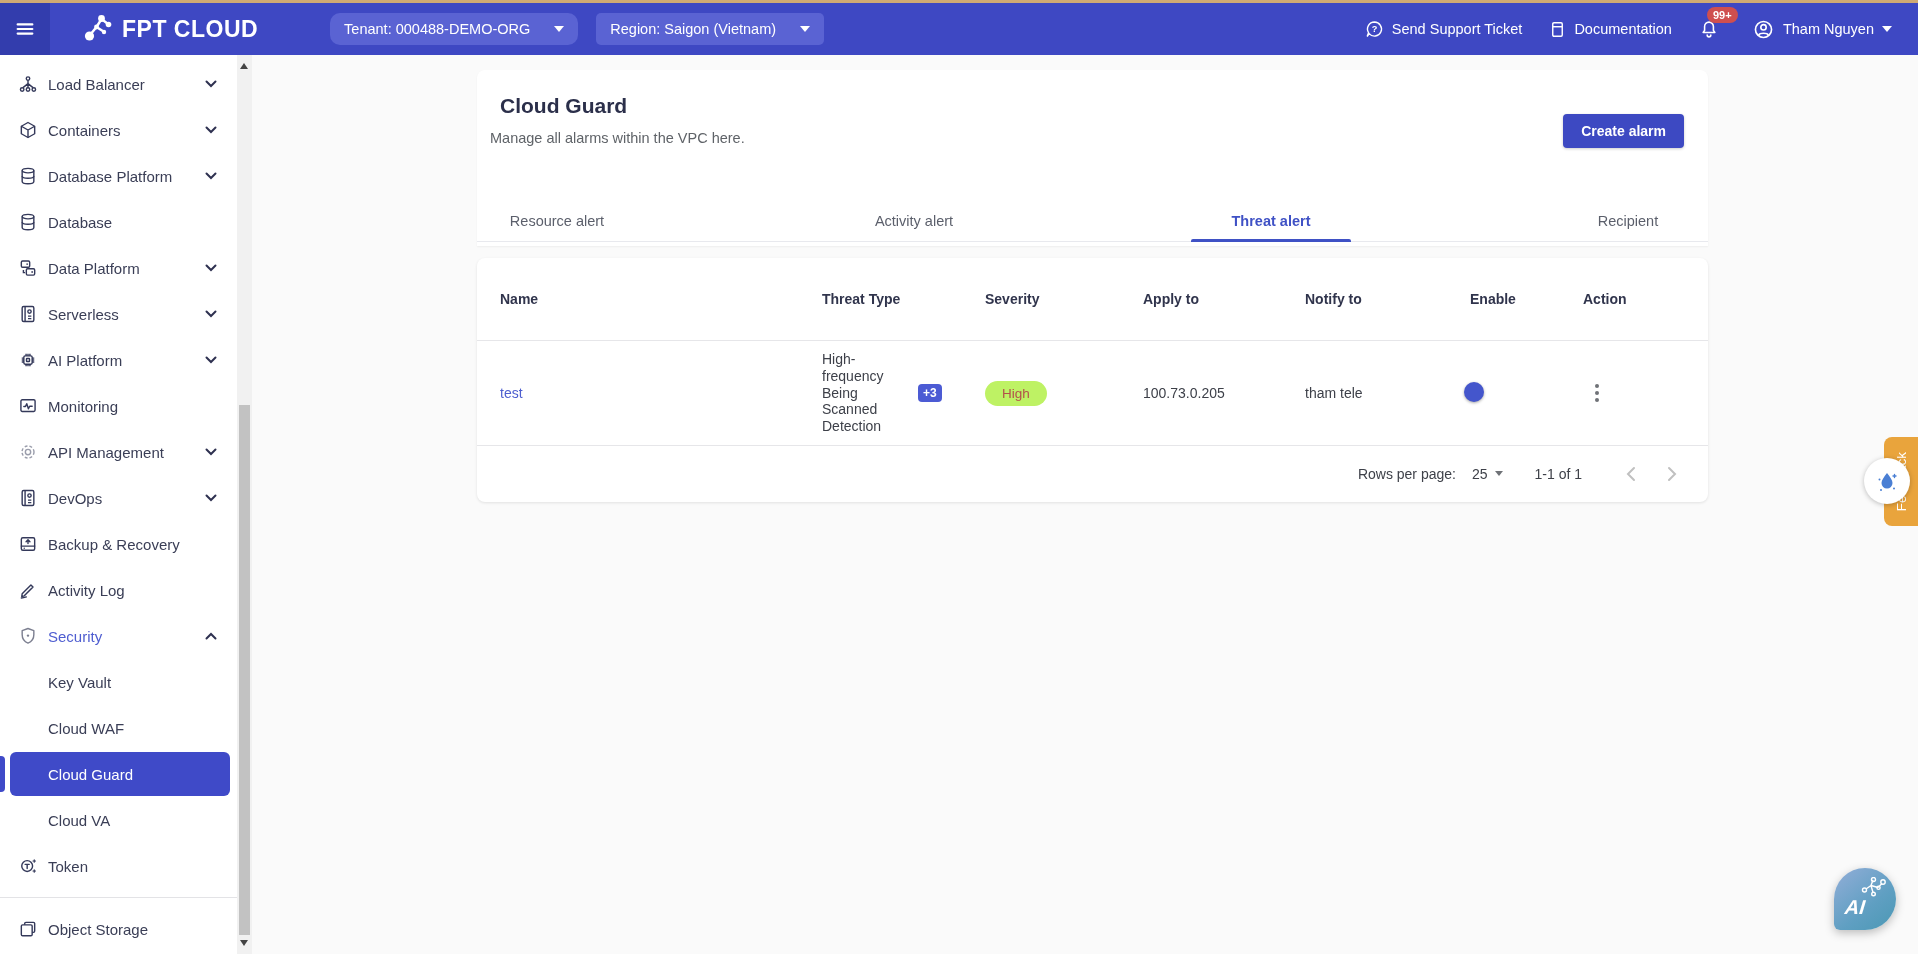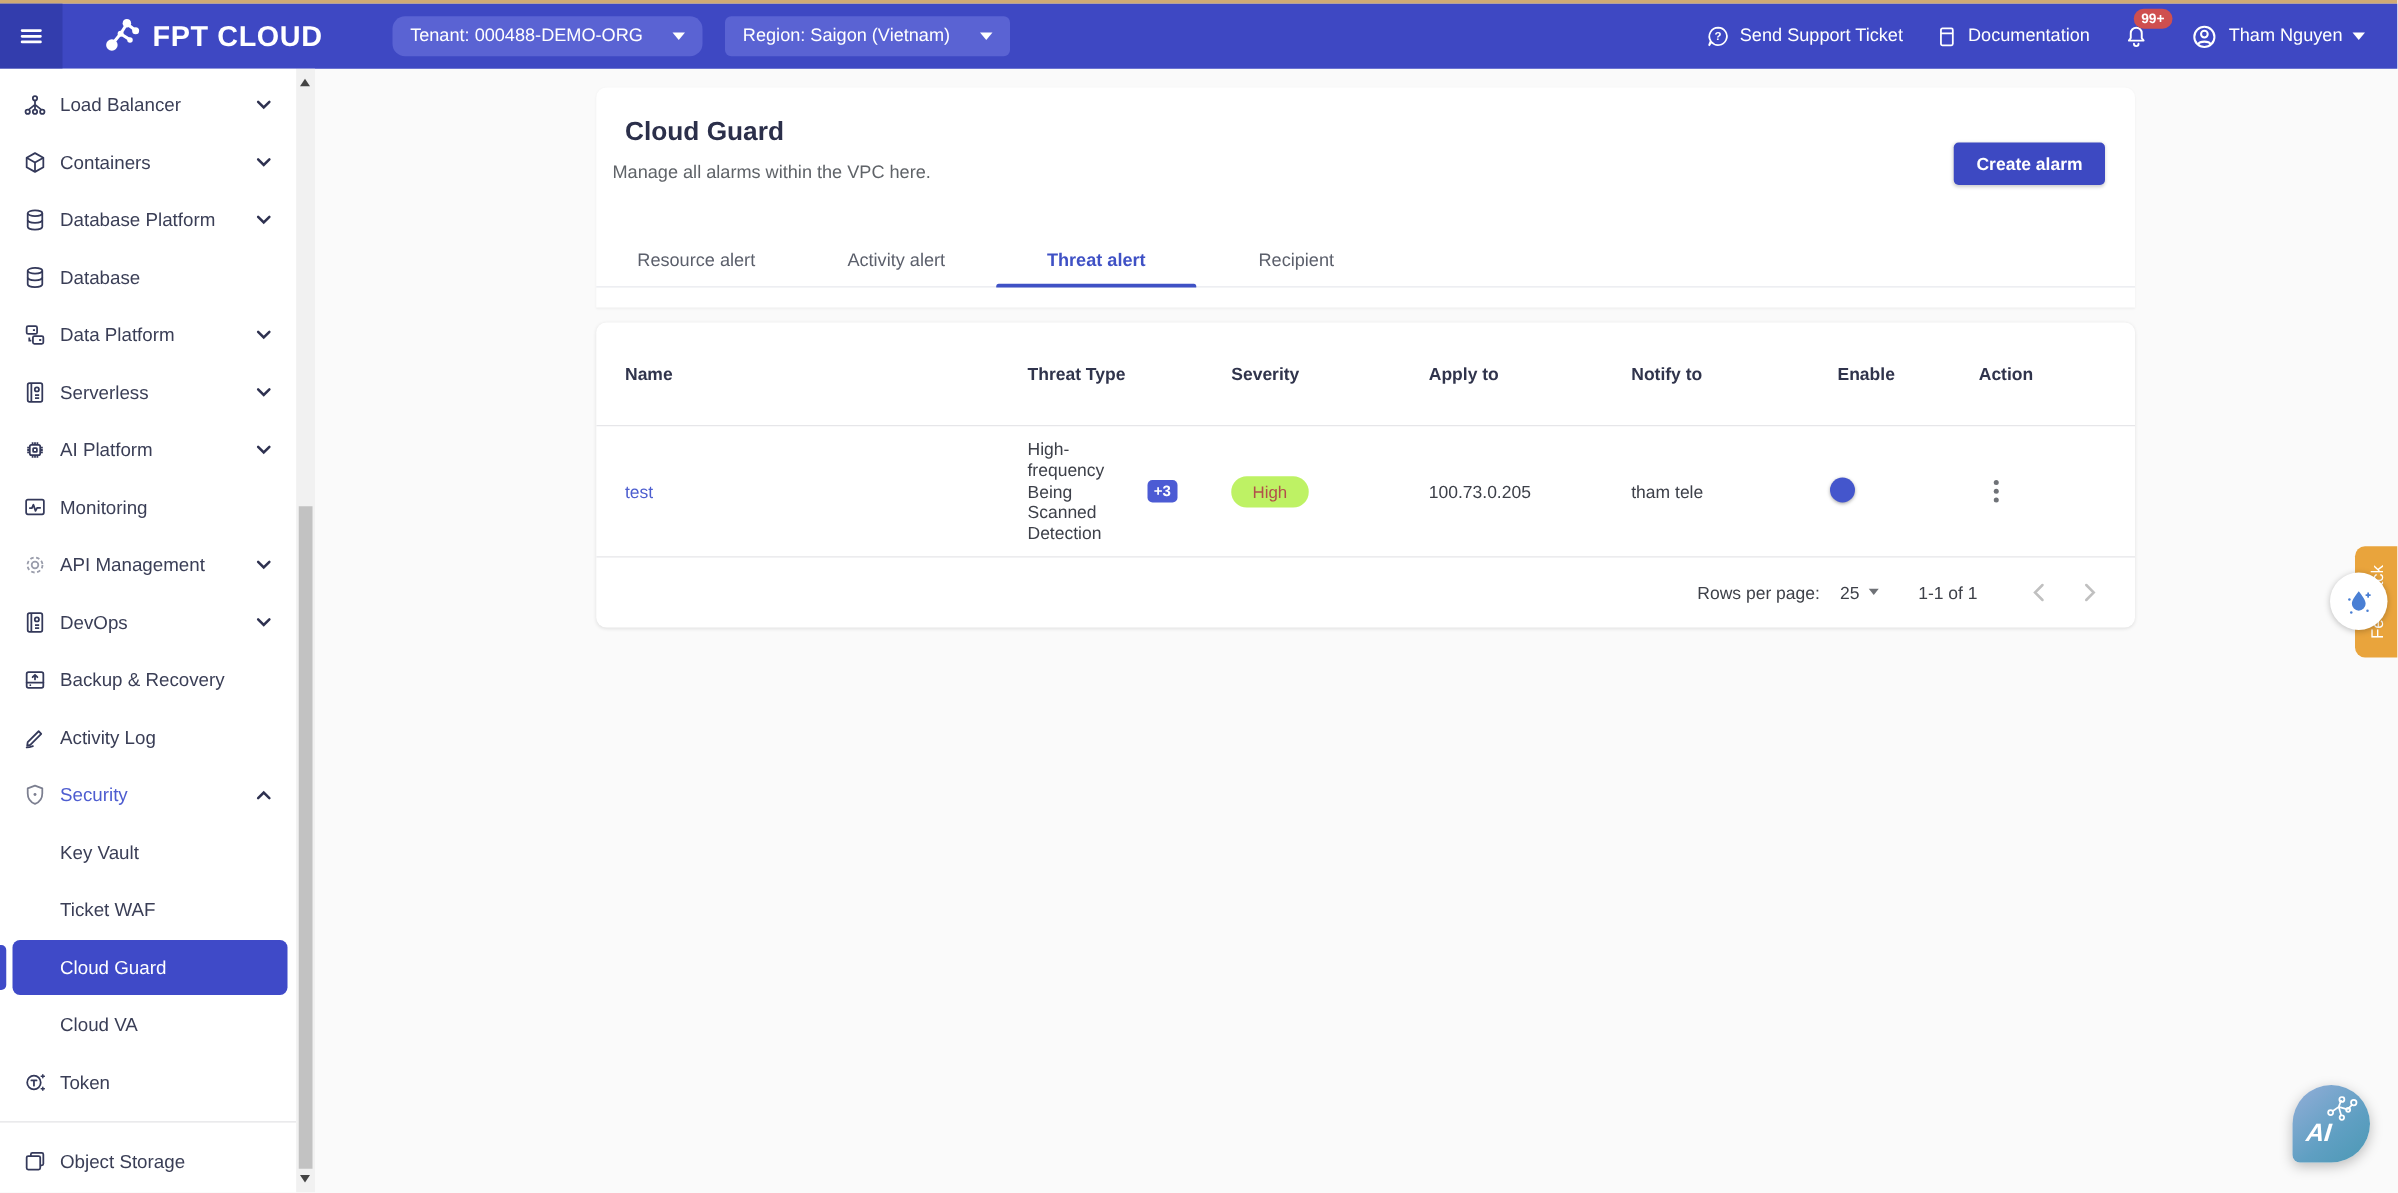--- a/index.html
+++ b/index.html
@@ -9,21 +9,21 @@
 
   
   .top-strip { position:absolute; top:0; left:0; width:100%; height:3px; background:#d0aa74; }
   .topbar { position:absolute; top:3px; left:0; width:100%; height:52px; background:#3e48c3;
             display:flex; align-items:center; color:#fff; }
   .burger-box { width:50px; height:52px; background:#333dad; display:flex; align-items:center; justify-content:center; cursor:pointer; flex:0 0 auto; }
   .logo { display:flex; align-items:center; gap:6px; margin-left:30px; }
   .logo-text { font-size:23px; font-weight:800; letter-spacing:.5px; }
   .tb-select { display:flex; align-items:center; background:#5a63d3; border-radius:5px; padding:8px 14px;
                font-size:14.5px; cursor:pointer; gap:24px; }
-  .tb-select.tenant { margin-left:56px;border-radius:10px; }
+  .tb-select.tenant { margin-left:72px;border-radius:10px; }
   .tb-select.region { margin-left:18px; }
   .caret { width:0; height:0; border-left:5px solid transparent; border-right:5px solid transparent; border-top:6px solid #fff; }
   .tb-right { margin-left:auto; margin-right:26px; display:flex; align-items:center; gap:26px; font-size:14.5px; }
   .tb-link { display:flex; align-items:center; gap:7px; cursor:pointer; }
   .bell-wrap { position:relative; cursor:pointer; margin-right:6px; }
   .badge { position:absolute; top:-11px; left:9px; background:#cf4f4f; border-radius:10px; padding:2px 6px;
            font-size:11px; font-weight:bold; line-height:1.1; }
   .user-wrap { display:flex; align-items:center; gap:8px; cursor:pointer; }
 
   
@@ -44,21 +44,21 @@
   .sb-arrow-down { position:absolute; bottom:8px; left:3px; width:0; height:0; border-left:4.5px solid transparent; border-right:4.5px solid transparent; border-top:6px solid #444; }
   .sb-thumb { position:absolute; top:350px; left:2px; width:11px; height:530px; background:#c2c2c2; }
 
   
   .card-header { position:absolute; top:70px; left:477px; width:1231px; height:176px; background:#fff;
                  border-radius:8px 8px 0 0; box-shadow:0 1px 2px rgba(0,0,0,.05); }
   .page-title { position:absolute; top:24px; left:23px; font-size:21px; font-weight:bold; color:#2b2f4a; }
   .page-subtitle { position:absolute; top:60px; left:13px; font-size:14.5px; color:#5f6368; }
   .create-btn { position:absolute; top:44px; right:24px; background:#3d49c2; color:#fff; border:none; border-radius:4px;
                 padding:9px 18px; font-size:14px; font-weight:600; font-family:inherit; cursor:pointer; box-shadow:0 1px 3px rgba(0,0,0,.2); }
-  .tabs { position:absolute; bottom:16px; left:0; right:0; height:42px; display:flex; border-bottom:1px solid #e8e9ee; }
+  .tabs { position:absolute; bottom:4px; left:0; right:0; height:42px; display:flex; border-bottom:1px solid #e8e9ee;justify-content:space-between; }
   .tab { width:160px; display:flex; align-items:center; justify-content:center; font-size:14.5px; font-weight:500;
          color:#5b5f6b; cursor:pointer; position:relative; }
   .tab.active { color:#3f51c5; font-weight:600; }
   .tab.active::after { content:""; position:absolute; bottom:-1px; left:0; right:0; height:3px; background:#3f51c5; border-radius:2px 2px 0 0; }
 
   
   .card-table { position:absolute; top:258px; left:477px; width:1231px; height:244px; background:#fff;
                 border-radius:8px; box-shadow:0 1px 3px rgba(0,0,0,.1); overflow:hidden; }
   .tgrid { display:grid; grid-template-columns:322px 163px 158px 162px 165px 113px 1fr; padding-left:23px; align-items:center; }
   .thead { height:83px; border-bottom:1px solid #e6e6e9; font-size:14px; font-weight:bold; color:#30344c; }
@@ -364,21 +364,21 @@
           <svg width="12" height="8" viewBox="0 0 12 8" fill="none" stroke="#2e3150" stroke-width="2" stroke-linecap="round">
             <path d="M1.5 6.5L6 2l4.5 4.5"></path>
           </svg>
         </span>
     </div>
 
     <div class="nav-item sub">
       <span class="nav-label">Key Vault</span>
     </div>
     <div class="nav-item sub">
-      <span class="nav-label">Ticket WAF</span>
+      <span class="nav-label">Cloud WAF</span>
     </div>
     <div class="nav-item sub selected">
       <span class="sel-edge"></span>
       <span class="sel-bg"></span>
       <span class="nav-label">Cloud Guard</span>
     </div>
     <div class="nav-item sub">
       <span class="nav-label">Cloud VA</span>
     </div>
 

